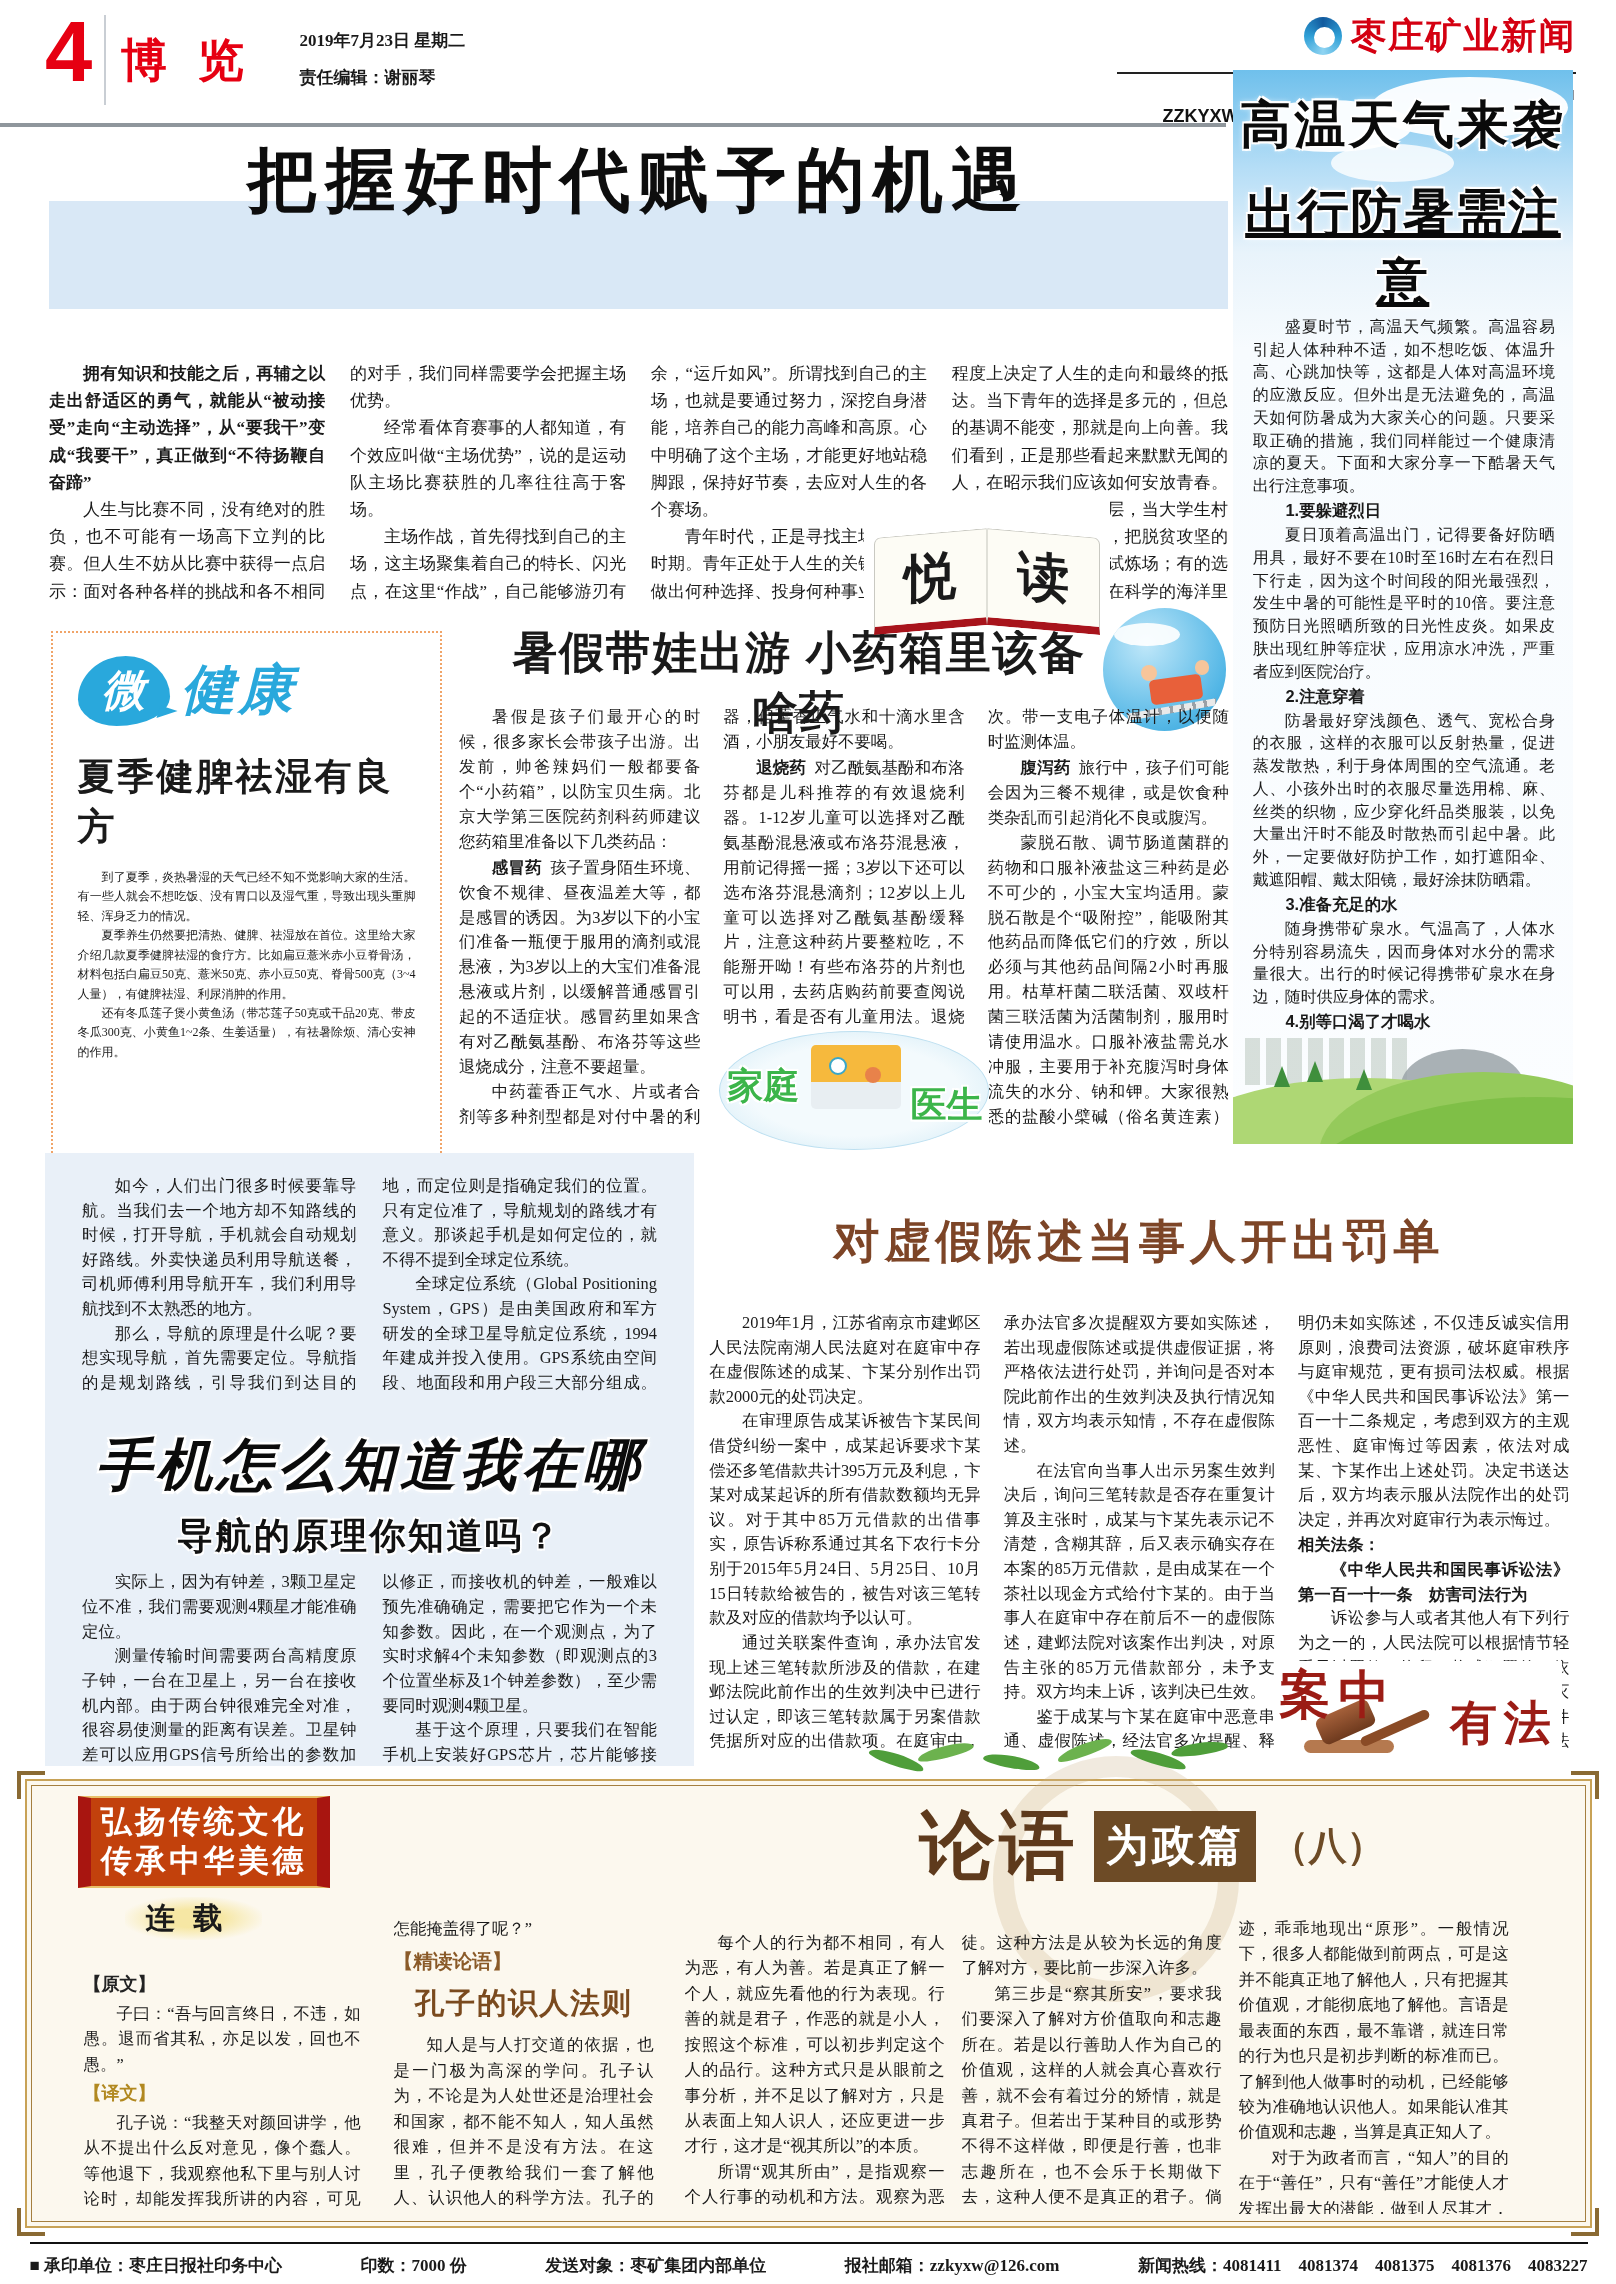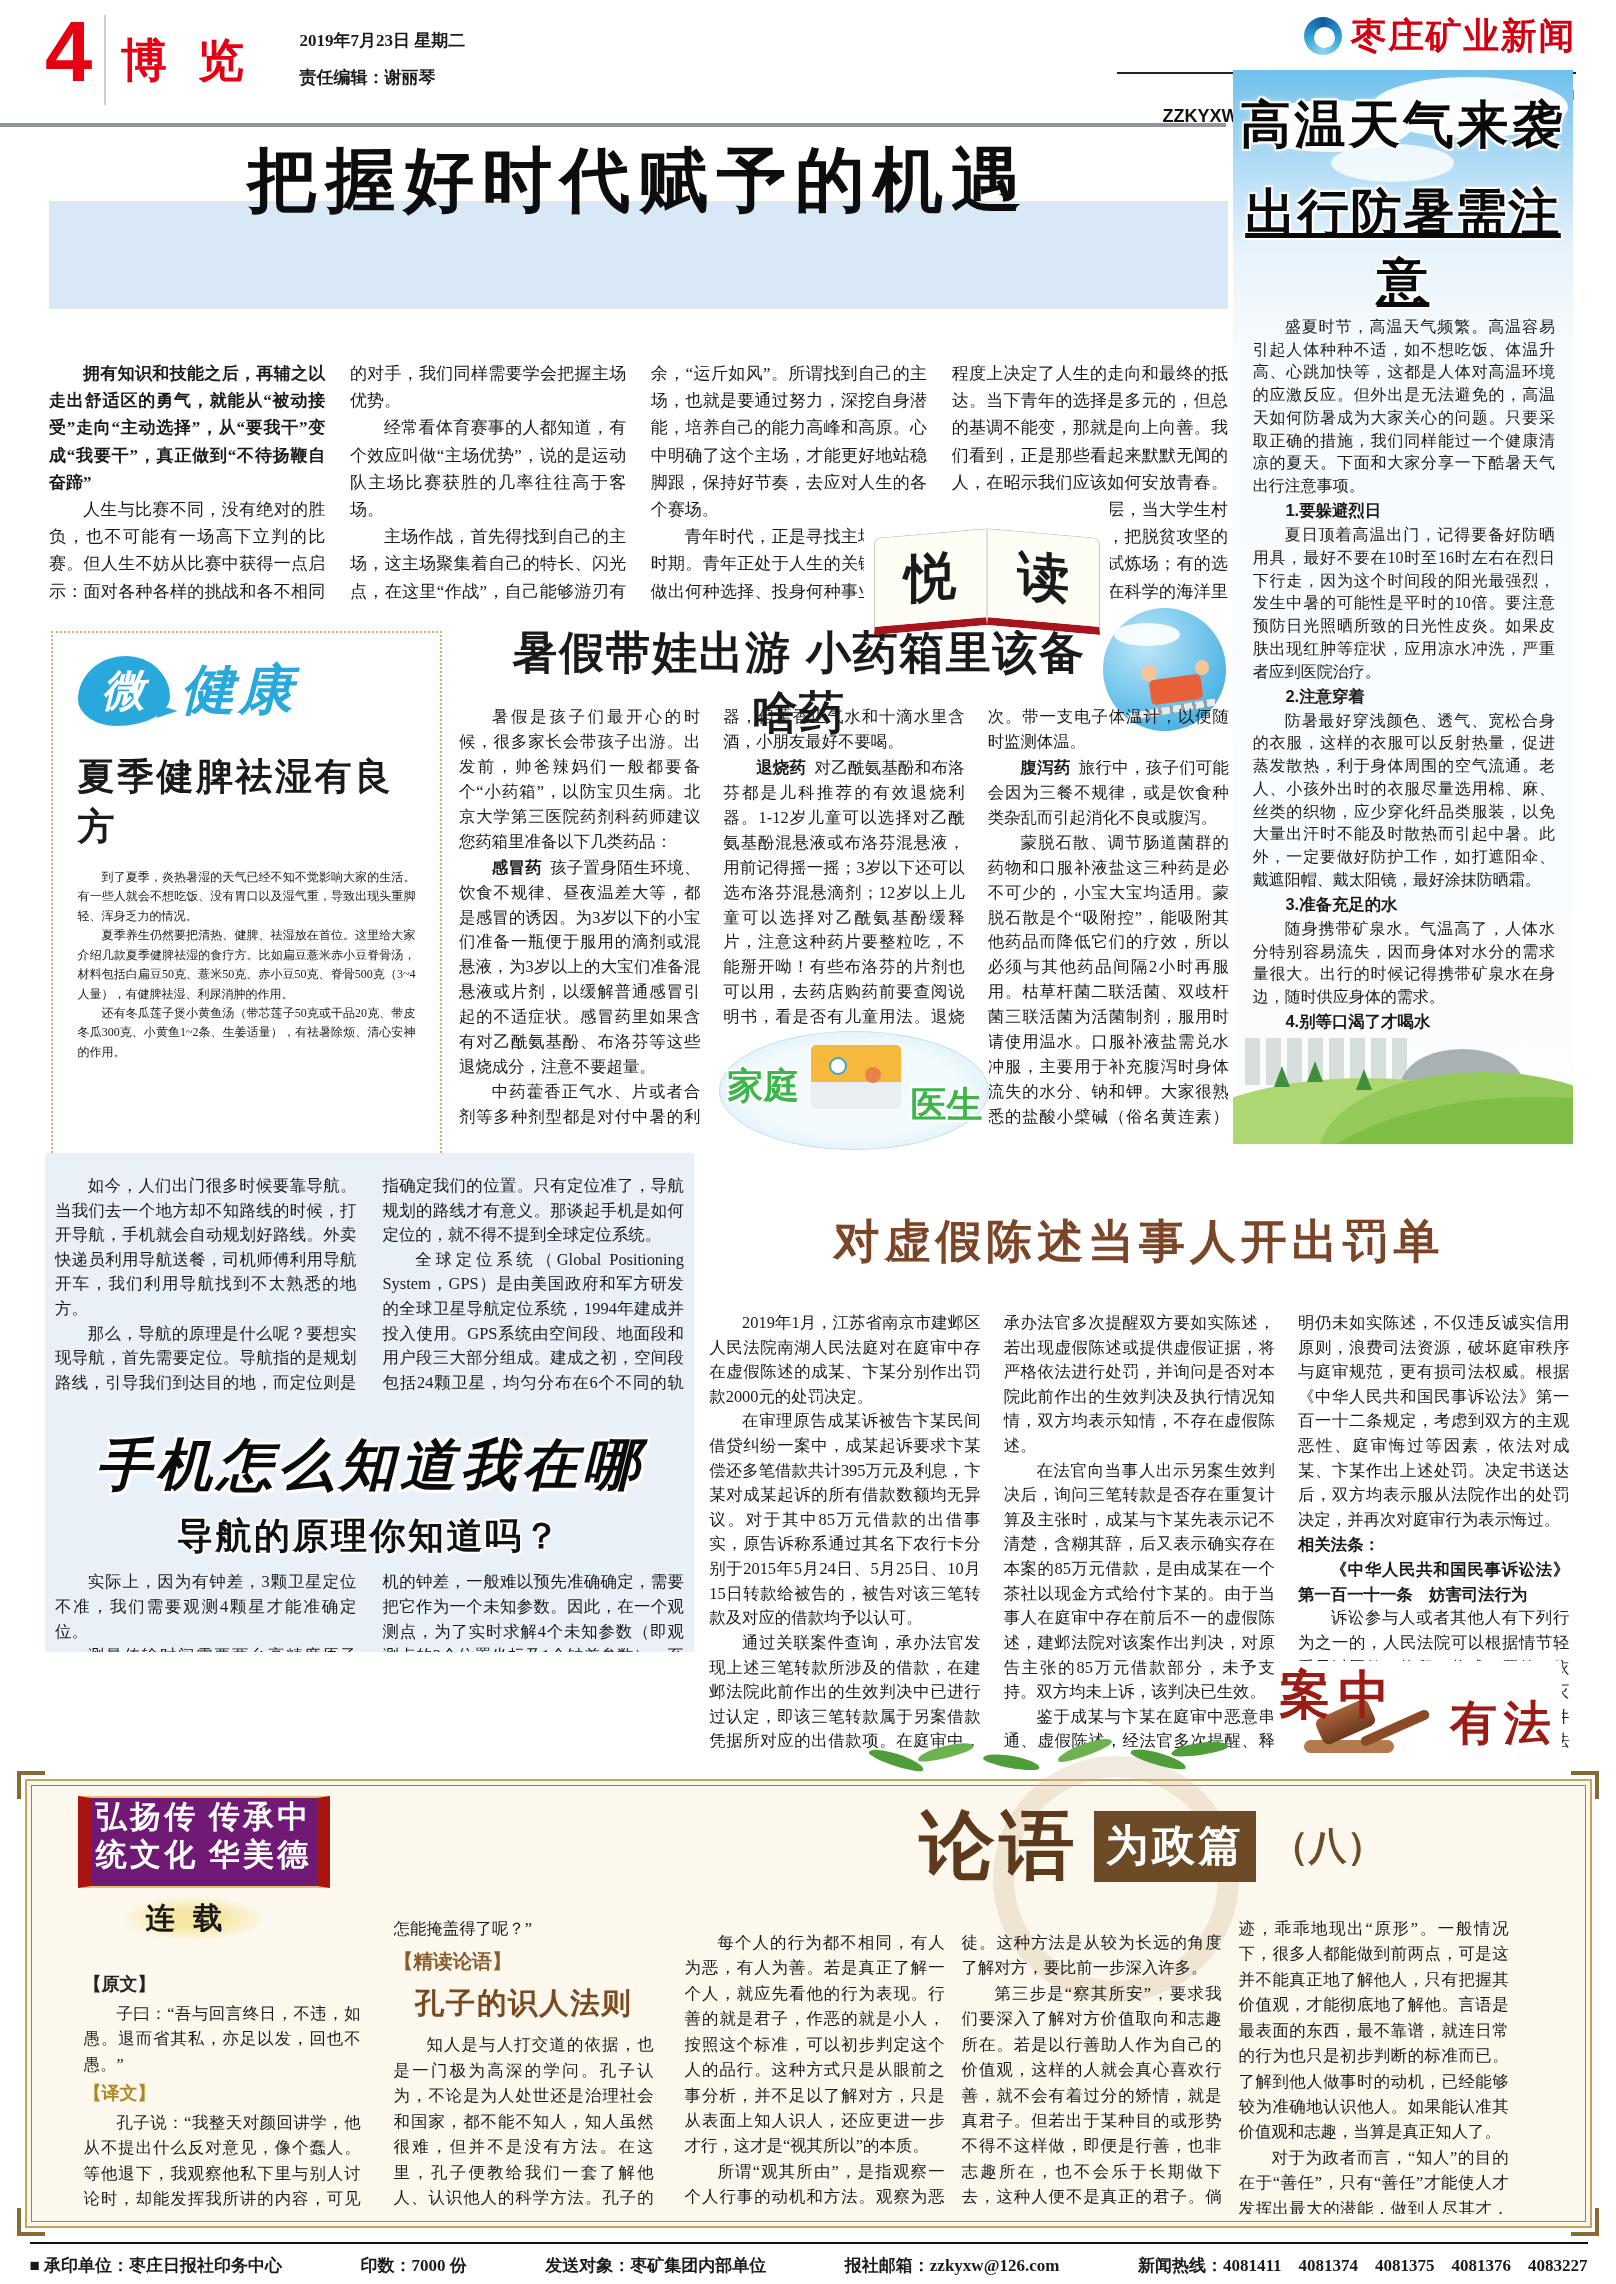--- a/index.html
+++ b/index.html
@@ -88,21 +88,21 @@
   .ilabel { font-weight:bold; font-family:"Liberation Sans",sans-serif; padding-right:8.2px; }
   .fdoc { position:absolute; left:260px; top:416px; width:270px; height:129px; background:#fff; z-index:2; }
   .fdoc .oval { position:absolute; left:0; top:6.6px; right:0; bottom:3.3px; border-radius:50%; background:radial-gradient(ellipse at center,#f3fafd 55%,#cfe9f5); border:1.6px solid #bcdff0; }
   .fdoc .scene { position:absolute; left:92px; top:21px; width:90px; height:64px; background:linear-gradient(#f6b93d 58%,#e8eef2 58%); border-radius:4.9px; }
   .fdoc .doc { position:absolute; left:110px; top:33px; width:18px; height:18px; border-radius:50%; background:#fff; border:2.5px solid #3aa7c9; }
   .fdoc .pat { position:absolute; left:146px; top:43px; width:16.4px; height:16.4px; border-radius:50%; background:#e8824a; }
   .fdoc .bt { position:absolute; font-weight:bold; font-family:"Liberation Sans",sans-serif; font-size:36px; color:#3cb54a; text-shadow:-1.6px -1.6px 0 #fff,1.6px -1.6px 0 #fff,-1.6px 1.6px 0 #fff,1.6px 1.6px 0 #fff; }
   .fdoc .bt.l { left:8.2px; top:38px; } .fdoc .bt.r { right:6.6px; top:57px; }
 
   
-  .gps { position:absolute; left:45px; top:1153px; width:649px; height:499px; background:#e9f0f8; padding:21px 10px; overflow:hidden; }
+  .gps { position:absolute; left:45px; top:1153px; width:649px; height:613px; background:#e9f0f8; padding:21px 37px; overflow:hidden; }
   .g-cols { columns:2; column-gap:26px; column-fill:auto; overflow:hidden; font-size:16.4px; line-height:1.5; text-align:justify; }
   .g-top { height:242px; }
   .g-bottom { height:210px; margin-top:8.2px; }
   .g-cols p { text-indent:2em; }
   .g-title { text-align:center; margin-top:11.5px; font-family:"Liberation Serif",serif; font-weight:bold; font-style:italic; font-size:56px; letter-spacing:4.9px; color:#0b0b0b; text-shadow:-2.5px -2.5px 0 #fff,2.5px -2.5px 0 #fff,-2.5px 2.5px 0 #fff,2.5px 2.5px 0 #fff,0 0 8.2px #fff; }
   .g-sub { text-align:center; margin:8.2px 0 9.8px; font-family:"Liberation Sans",sans-serif; font-weight:bold; font-size:36px; letter-spacing:2.5px; color:#111; text-shadow:-1.6px -1.6px 0 #fff,1.6px -1.6px 0 #fff,-1.6px 1.6px 0 #fff,1.6px 1.6px 0 #fff; }
 
   
   .legal { position:absolute; left:706px; top:1147px; width:866px; height:624px; overflow:hidden; }
   .l-title { text-align:center; margin-top:64px; font-family:"Liberation Sans","DejaVu Sans",sans-serif; font-weight:bold; font-size:46px; letter-spacing:4.9px; color:#7d4527; }
@@ -120,21 +120,21 @@
 
   
   .lunyu { position:absolute; left:24.6px; top:1779px; width:1567px; height:449px; border:2.5px solid #c8a256; background:#fcf8ee; }
   .lunyu .inner { position:absolute; inset:4.1px; border:0.8px solid #a57f3f; }
   .lunyu .corner { position:absolute; width:28px; height:28px; border:4.9px solid #8a6a33; }
   .corner.tl { left:-9.8px; top:-9.8px; border-right:none; border-bottom:none; }
   .corner.tr { right:-9.8px; top:-9.8px; border-left:none; border-bottom:none; }
   .corner.bl { left:-9.8px; bottom:-9.8px; border-right:none; border-top:none; }
   .corner.br { right:-9.8px; bottom:-9.8px; border-left:none; border-top:none; }
   .watermark { position:absolute; left:966px; top:-24.6px; width:246px; height:246px; border:21px solid rgba(205,178,140,.28); border-radius:50%; }
-  .ly-badge { position:absolute; left:51px; top:14.7px; width:252px; height:92px; background:#701a75; border:2.5px solid #e8c16a; border-left:13px solid #a81510; border-right:13px solid #a81510; display:flex; flex-direction:row; justify-content:center; text-align:center; }
+  .ly-badge { position:absolute; left:51px; top:14.7px; width:252px; height:92px; background:#c2410c; border:2.5px solid #e8c16a; border-left:13px solid #a81510; border-right:13px solid #a81510; display:flex; flex-direction:column; justify-content:center; text-align:center; }
   .ly-badge div { color:#fff; font-weight:bold; font-size:31px; letter-spacing:3.3px; line-height:1.25; font-family:"Liberation Serif",serif; }
   .ly-serial { position:absolute; left:98px; top:116px; font-size:29.5px; font-weight:bold; letter-spacing:18px; padding:1.6px 21px; background:radial-gradient(ellipse at center,#f6e7a4 30%,rgba(246,231,164,0) 75%); }
   .ly-title { position:absolute; left:893px; top:14.7px; display:flex; align-items:center; gap:14.7px; z-index:1; }
   .ly-title .t-main { font-size:75px; font-weight:bold; color:#5e3a1c; font-family:"Liberation Serif",serif; letter-spacing:4.9px; }
   .ly-title .t-box { background:#6d4b26; color:#fff; font-weight:bold; font-size:43px; padding:6.6px 11.5px; letter-spacing:3.3px; font-family:"Liberation Serif",serif; }
   .ly-title .t-part { font-size:38px; font-weight:bold; color:#6d4b26; }
   .ly-col { position:absolute; font-size:16.4px; line-height:1.55; text-align:justify; overflow:hidden; }
   .ly-col p { text-indent:2em; }
   .ly-col .ylabel { font-weight:bold; font-family:"Liberation Sans",sans-serif; font-size:18px; text-indent:0; margin:3.3px 0 1.6px; }
   .ylabel.orig { color:#222; } .ylabel.trans { color:#b1881f; }

